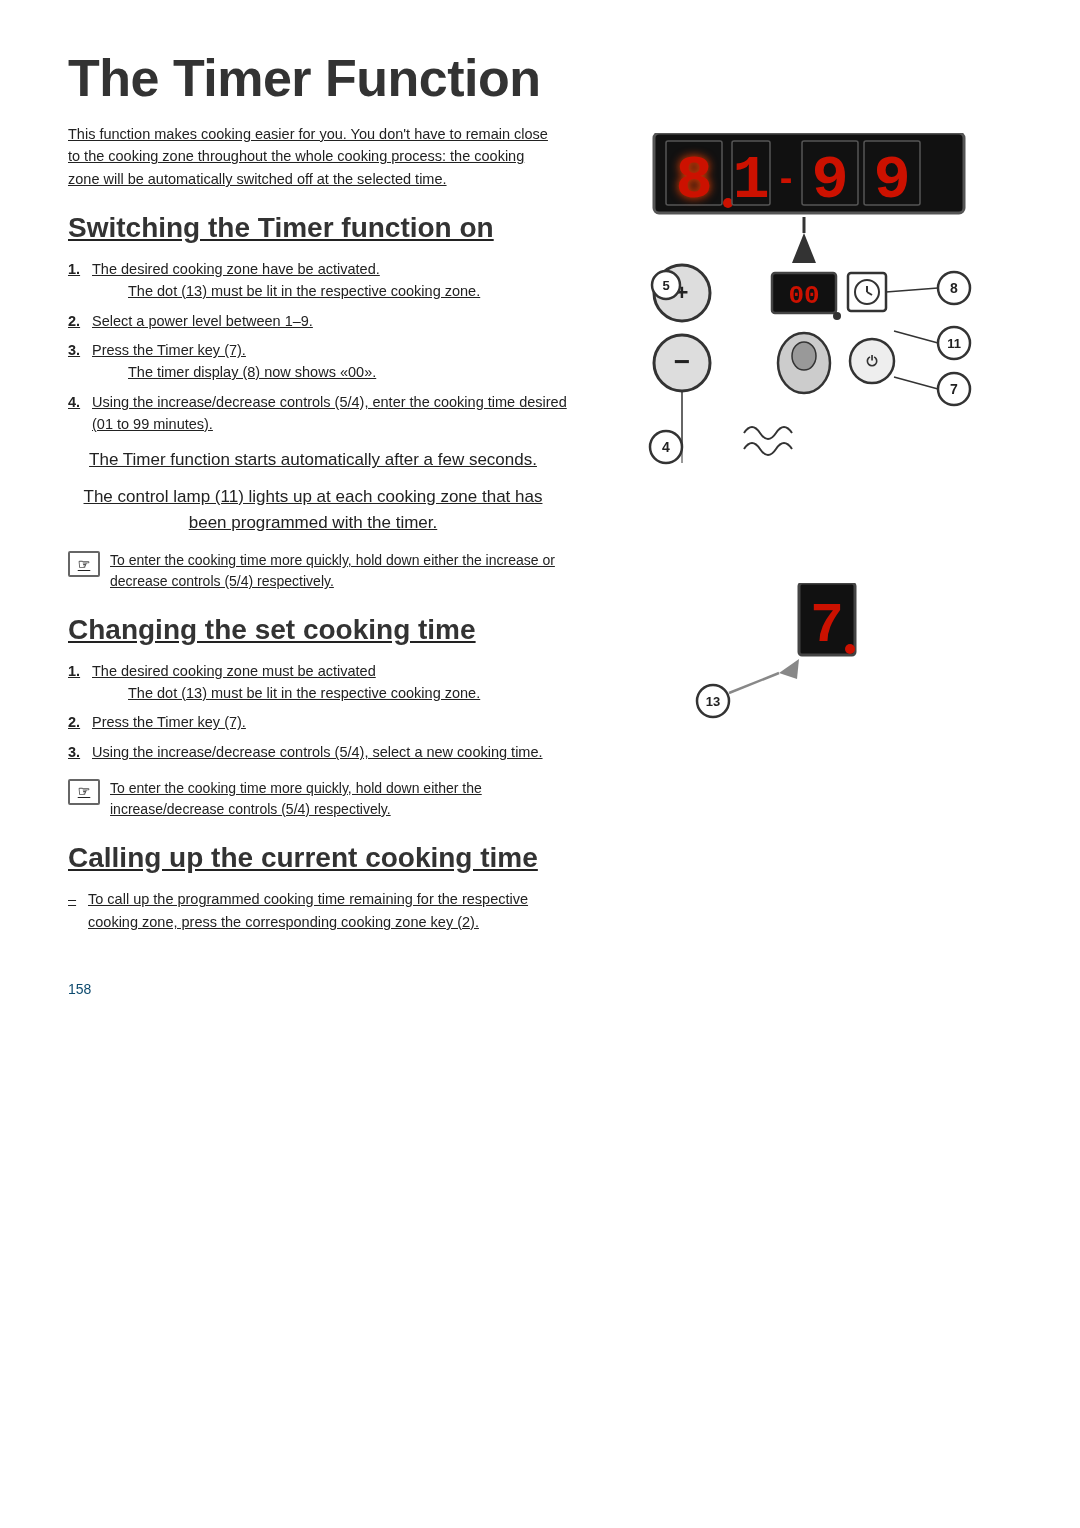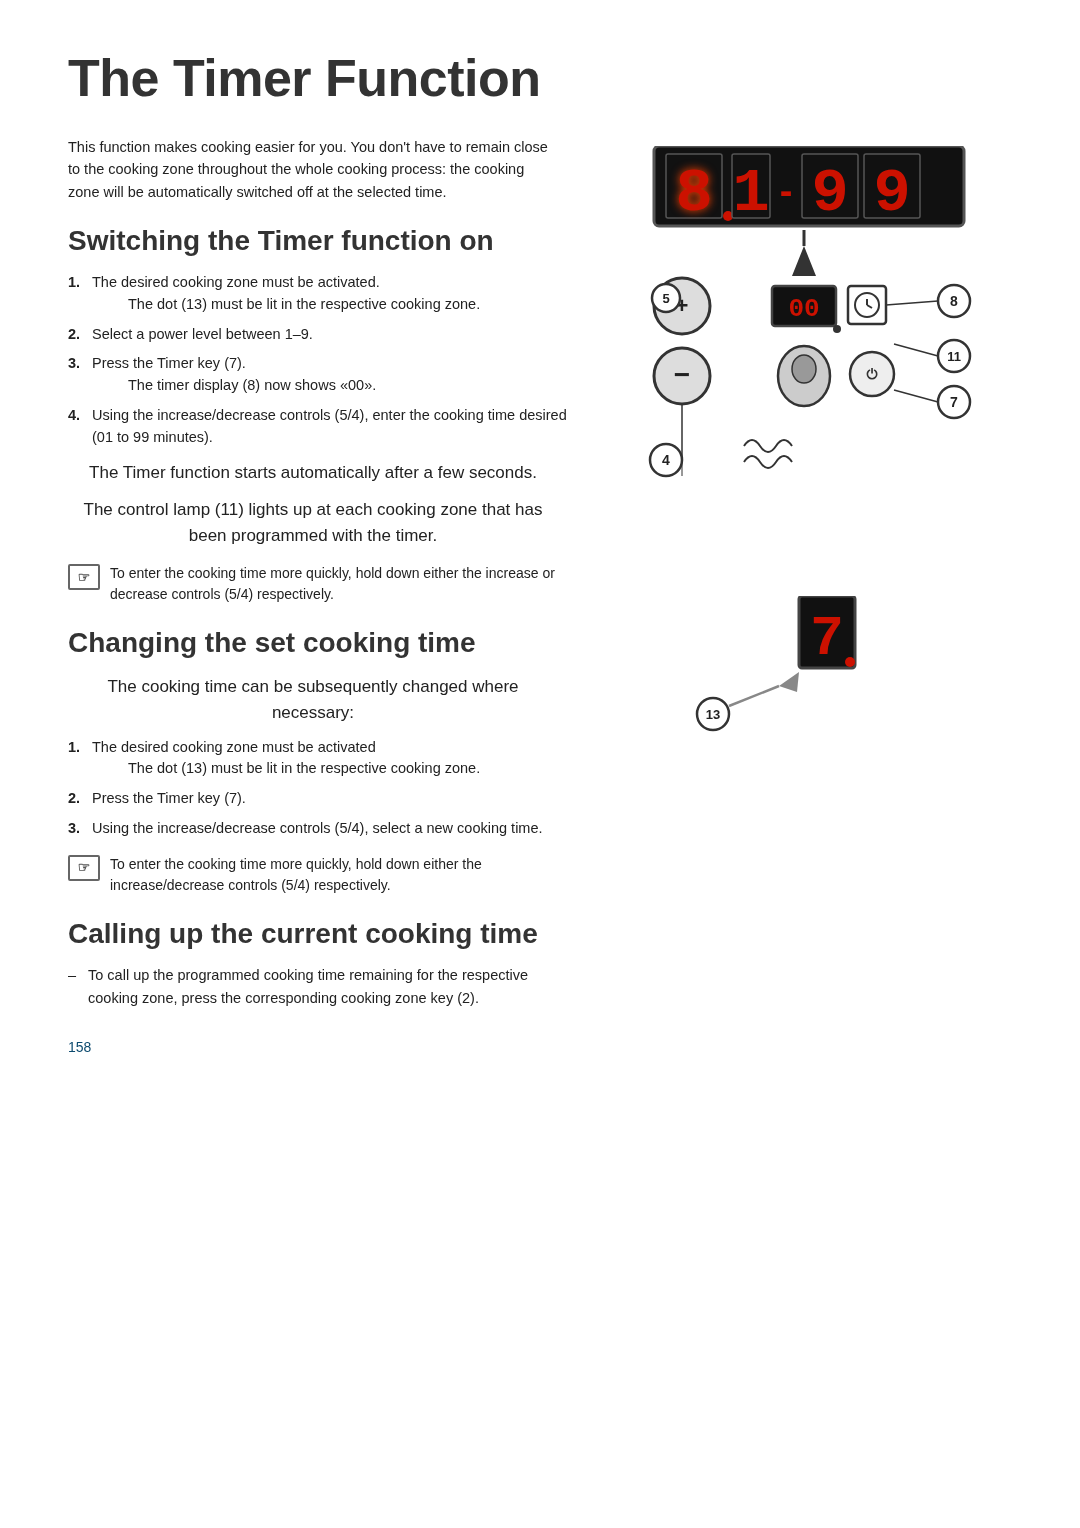--- a/index.html
+++ b/index.html
@@ -9,41 +9,42 @@
       background: #fff;
       font-family: Arial, Helvetica, sans-serif;
       font-size: 15px;
       color: #222;
       padding: 48px 60px 60px 68px;
     }
     h1.page-title {
       font-size: 52px;
       font-weight: 900;
       color: #333;
-      margin-bottom: 28px;
+      margin-bottom: 15px;
       font-family: Arial, Helvetica, sans-serif;
       letter-spacing: -0.5px;
     }
     .intro-text {
       font-size: 14.5px;
       line-height: 1.55;
       margin-bottom: 14px;
       max-width: 490px;
     }
     h2.section-title {
       font-size: 28px;
       font-weight: 900;
       color: #333;
       margin: 21px 0 14px 0;
       font-family: Arial, Helvetica, sans-serif;
       line-height: 1.2;
     }
     .content-area {
       display: flex;
       gap: 0;
+      text-decoration: underline;
     }
     .left-col {
       flex: 0 0 510px;
       max-width: 510px;
     }
     .right-col {
       flex: 1;
       position: relative;
       display: flex;
       flex-direction: column;
@@ -74,21 +75,21 @@
     }
     ul.dash-list {
       list-style: none;
       padding-left: 0;
     }
     ul.dash-list li {
       display: flex;
       gap: 8px;
       font-size: 14.5px;
       line-height: 1.55;
-      margin-bottom: 6px;
+      margin-bottom: 24px;
     }
     ul.dash-list li::before {
       content: '–';
       min-width: 12px;
     }
     .note-box {
       display: flex;
       align-items: flex-start;
       gap: 10px;
       margin: 14px 0;
@@ -140,21 +141,21 @@
 <div class="content-area">
   <div class="left-col">
     <p class="intro-text">This function makes cooking easier for you. You don't have to remain close to the cooking zone throughout the whole cooking process: the cooking zone will be automatically switched off at the selected time.</p>
 
     <h2 class="section-title">Switching the Timer function on</h2>
 
     <ol>
       <li>
         <span class="num">1.</span>
         <span class="li-content">
-          <span>The desired cooking zone must be activated.</span>
+          <span>The desired cooking zone have be activated.</span>
           <br>
           <span class="sub-note">The dot (13) must be lit in the respective cooking zone.</span>
         </span>
       </li>
       <li>
         <span class="num">2.</span>
         <span class="li-content">Select a power level between 1–9.</span>
       </li>
       <li>
         <span class="num">3.</span>
@@ -173,21 +174,20 @@
     <p class="para">The Timer function starts automatically after a few seconds.</p>
     <p class="para">The control lamp (11) lights up at each cooking zone that has been programmed with the timer.</p>
 
     <div class="note-box">
       <div class="note-icon">☞</div>
       <span class="note-text">To enter the cooking time more quickly, hold down either the increase or decrease controls (5/4) respectively.</span>
     </div>
 
     <h2 class="section-title">Changing the set cooking time</h2>
 
-    <p class="para">The cooking time can be subsequently changed where necessary:</p>
 
     <ol>
       <li>
         <span class="num">1.</span>
         <span class="li-content">
           <span>The desired cooking zone must be activated</span>
           <br>
           <span class="sub-note">The dot (13) must be lit in the respective cooking zone.</span>
         </span>
       </li>

